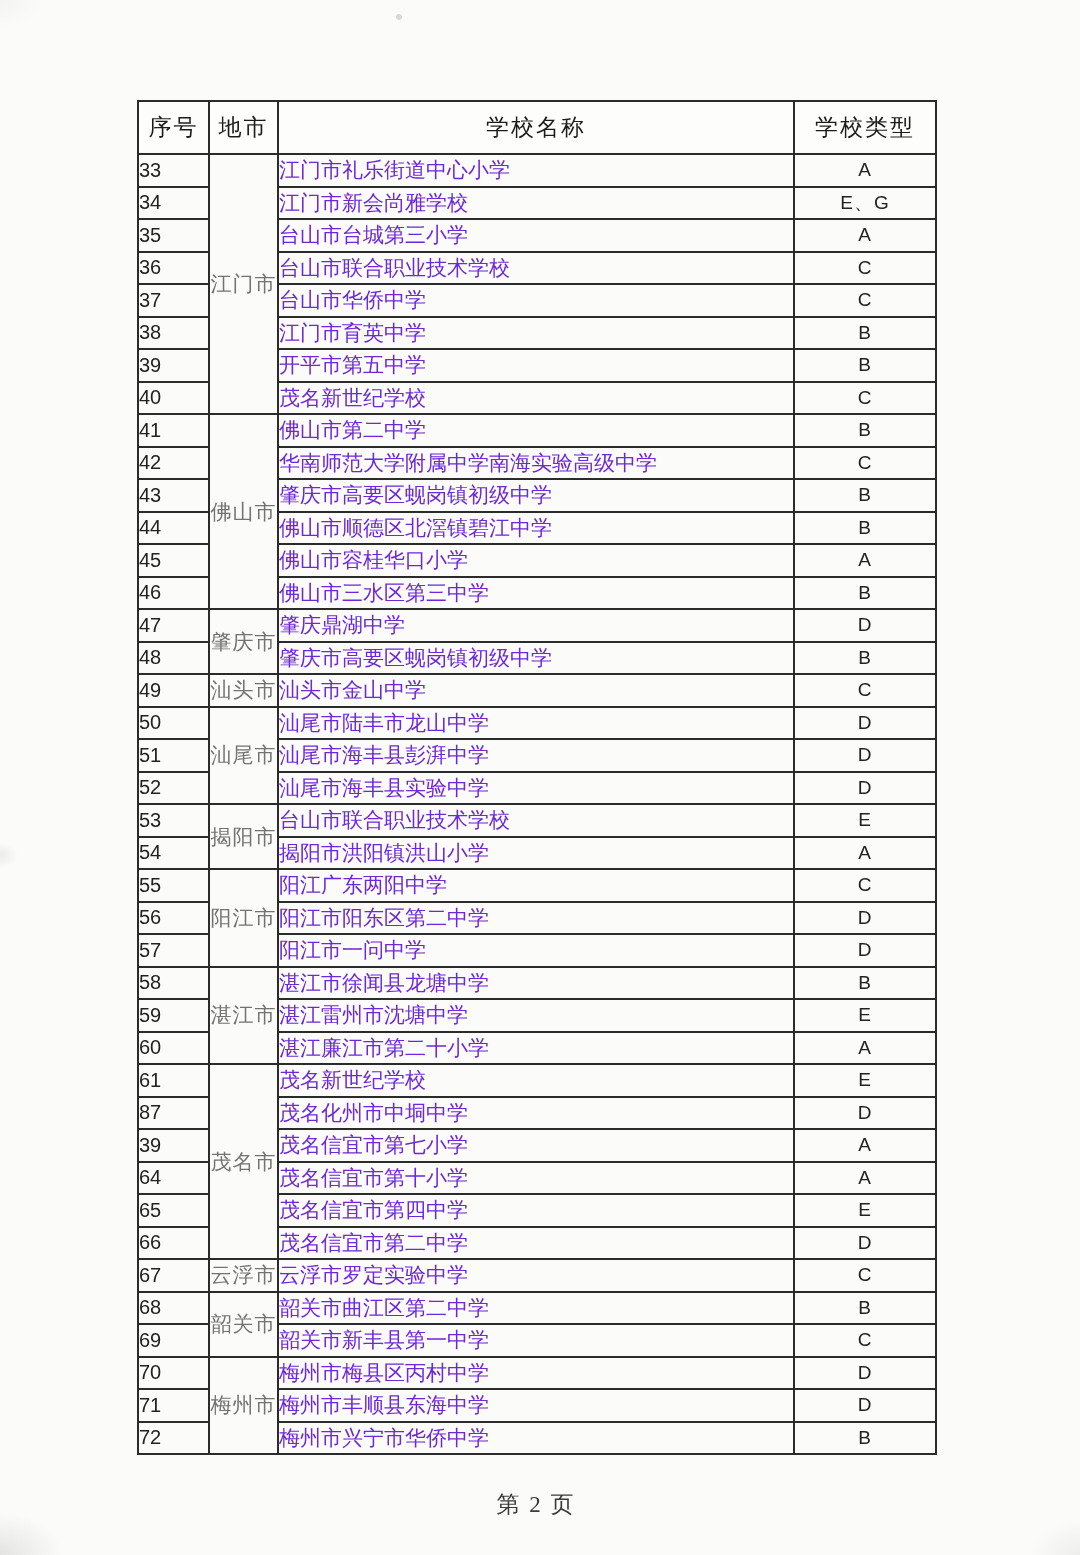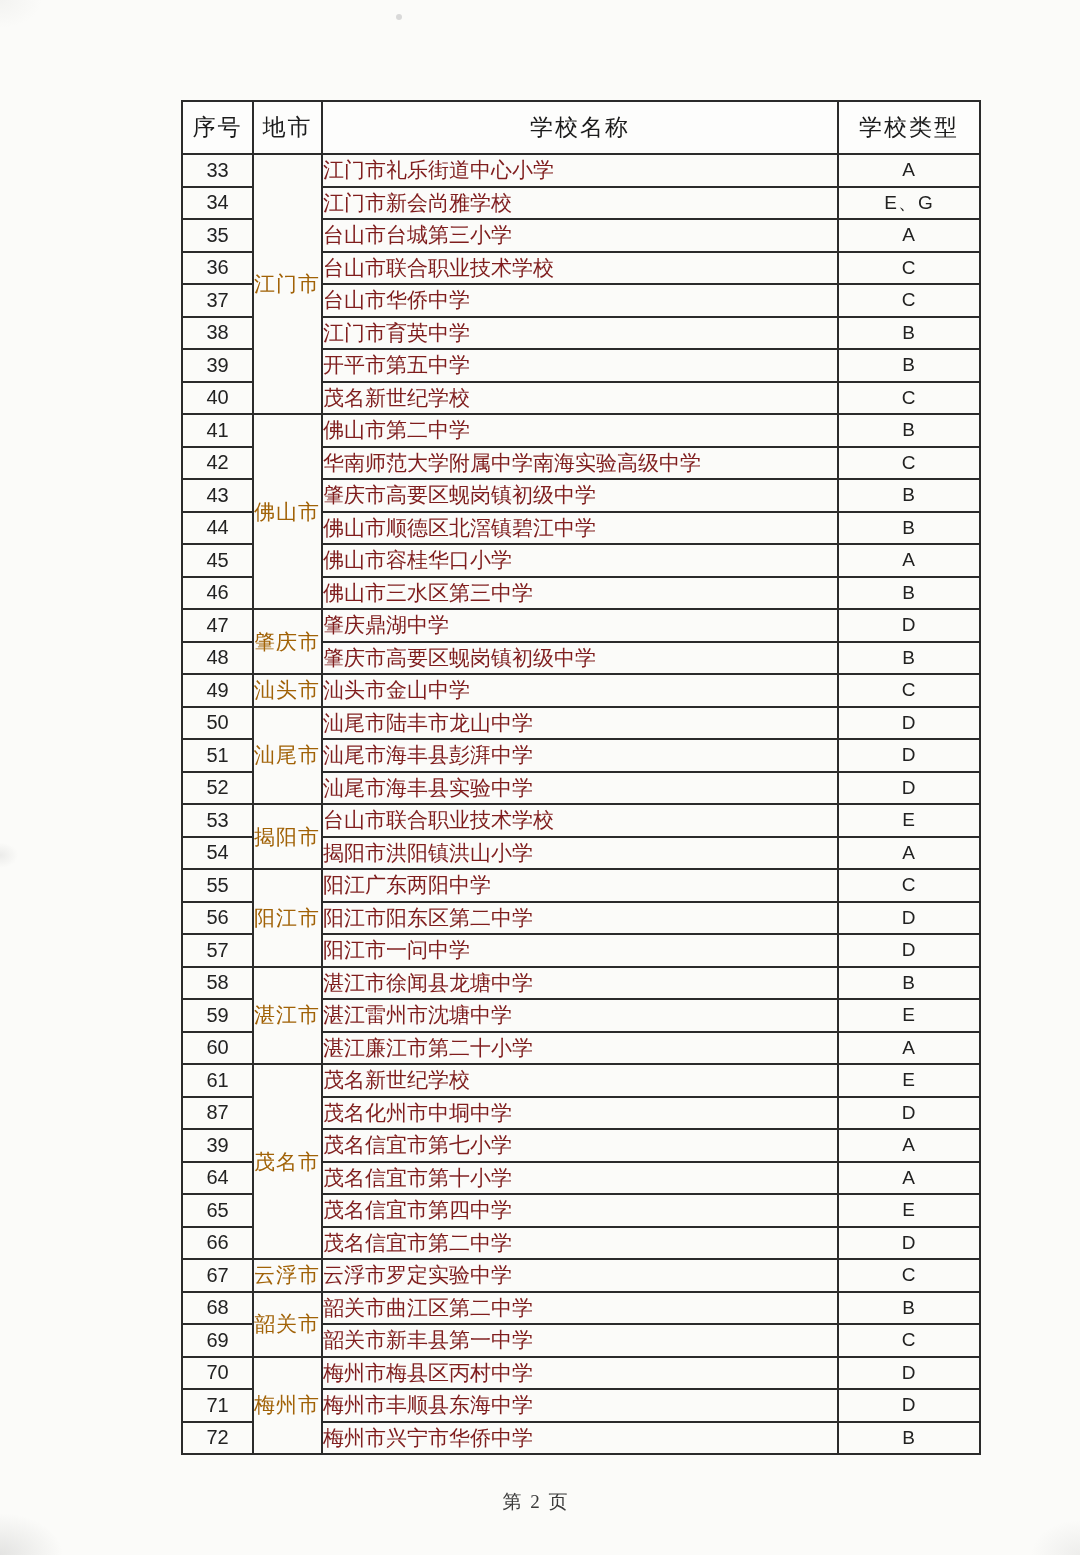--- a/index.html
+++ b/index.html
@@ -38,21 +38,20 @@
   .table-wrap {
     position: absolute;
     left: 137px;
     top: 100px;
     width: 798px;
   }
   table.school-table {
     border-collapse: collapse;
     table-layout: fixed;
     width: 798px;
-    margin-left: 44px;
   }
   table.school-table th,
   table.school-table td {
     border: 2px solid #2b2b2b;
     padding: 0;
     overflow: hidden;
     white-space: nowrap;
   }
   table.school-table thead th {
     height: 51px;
@@ -60,51 +59,52 @@
     font-weight: normal;
     letter-spacing: 2px;
     text-align: center;
     color: #1b1b1b;
     background: #fdfdfc;
   }
   table.school-table tbody tr {
     height: 32.5px;
   }
   td.cell-no {
-    text-align: center;
+    text-align: left;
     font-size: 20px;
     color: #222;
   }
   td.cell-city {
+    text-align: center;
     font-size: 21px;
     letter-spacing: 1px;
     vertical-align: middle;
-    color: #a16207;
+    color: #737373;
     font-family: Liberation Serif, serif;
   }
   td.cell-school {
     text-align: left;
     padding-left: 9px;
     font-size: 21px;
-    color: #7f1d1d;
+    color: #6d28d9;
   }
   td.cell-type {
     text-align: center;
     font-size: 19px;
     color: #222;
     letter-spacing: 1px;
   }
   .page-footer {
     position: absolute;
     left: 137px;
     top: 1489px;
     width: 798px;
     text-align: center;
     font-family: "Liberation Serif", "DejaVu Serif", serif;
-    font-size: 19px;
+    font-size: 23px;
     color: #3a3a3a;
     letter-spacing: 2px;
   }
 </style>
 </head>
 <body>
 
 <div class="scan-shading"></div>
 <div class="top-dot"></div>
 

